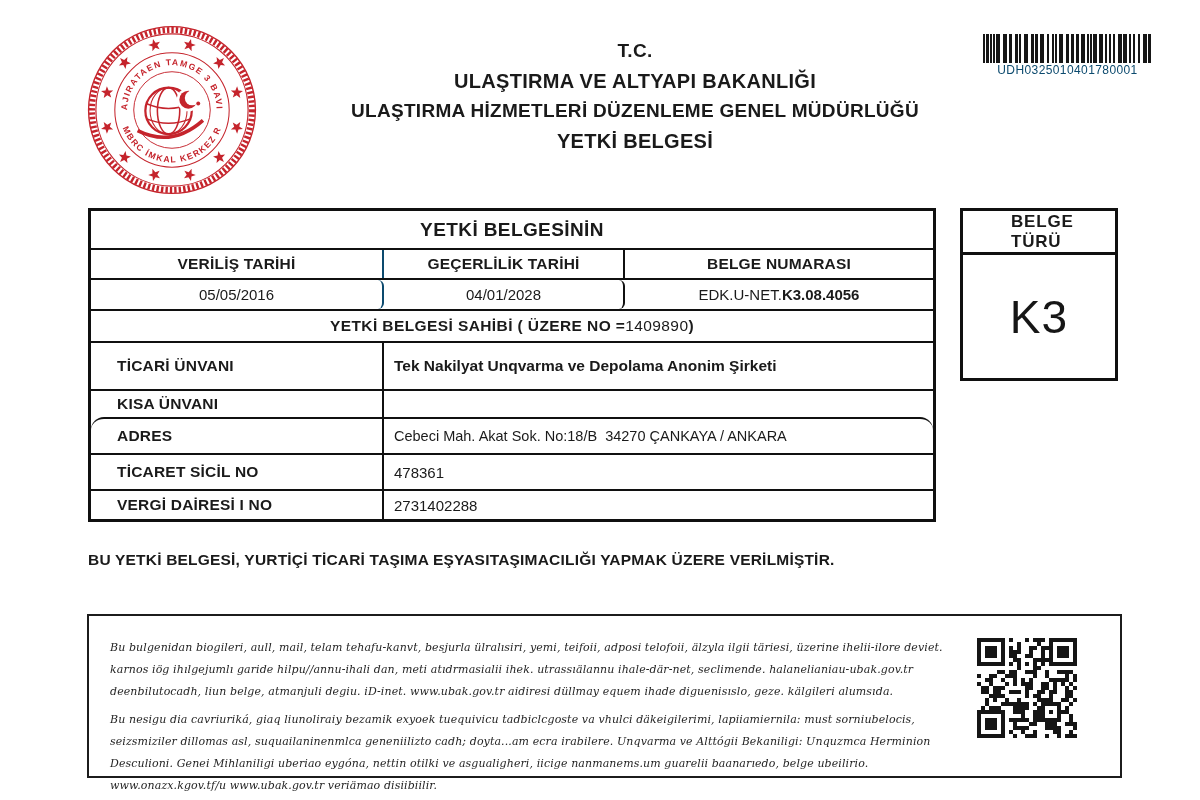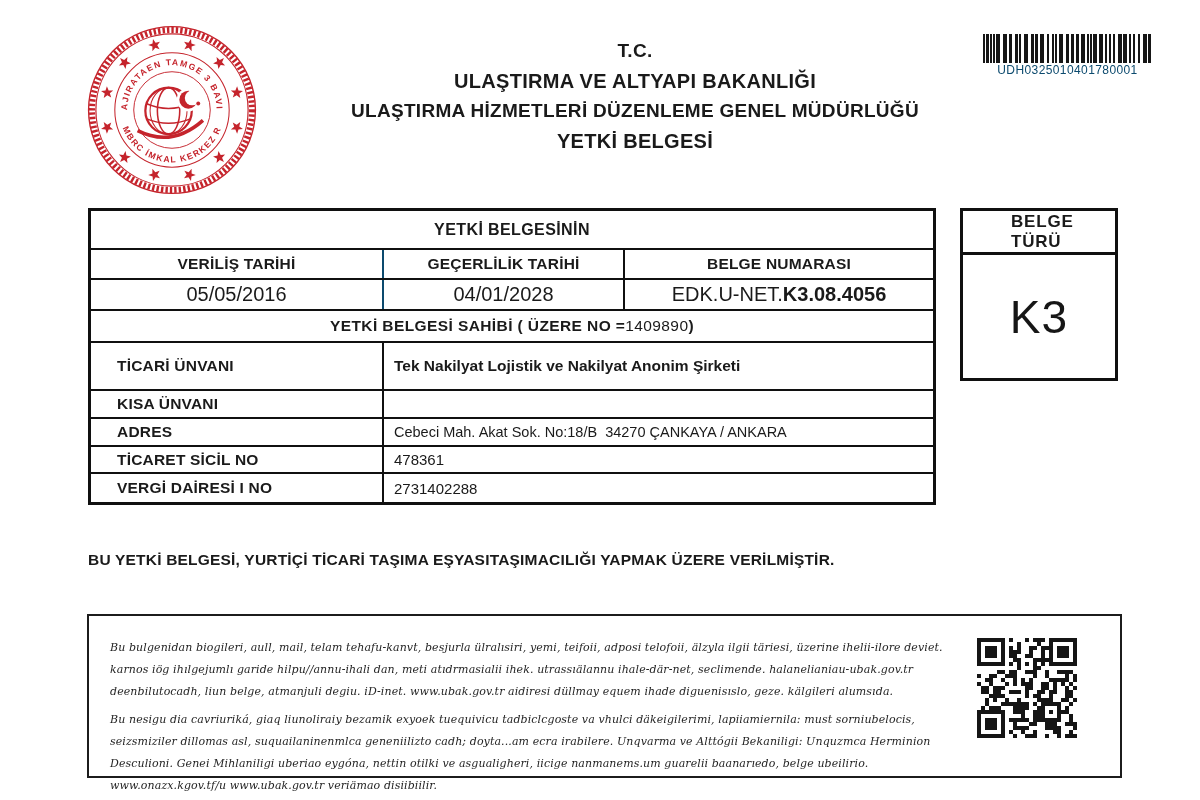--- a/index.html
+++ b/index.html
@@ -32,24 +32,24 @@
   .trow:first-child{border-top:none;}
   .cell{display:flex;align-items:center;box-sizing:border-box;min-width:0;}
   .center{justify-content:center;text-align:center;}
   .col1{width:293px;border-right:2px solid #0c4a6e;flex:none;}
   .col2{width:241px;border-right:2px solid #101010;flex:none;}
   .col3{flex:1;}
   .lblcol{width:293px;border-right:2px solid #101010;flex:none;
     padding-left:26px;font-weight:bold;font-size:15.5px;letter-spacing:.2px;}
   .valcol{flex:1;padding-left:10px;font-size:15px;white-space:pre-wrap;}
   .h37{height:37px;} .h30{height:30px;} .h31{height:31px;} .h32{height:32px;}
-  .h48{height:48px;} .h28{height:28px;} .h44{height:28px;} .h27{height:27px;} .h300{height:30px;}
-  .sec-title{font-weight:bold;font-size:16px;letter-spacing:.4px;}
+  .h48{height:48px;} .h28{height:28px;} .h44{height:36px;border-radius:13px;} .h27{height:36px;} .h300{height:30px;}
+  .sec-title{font-weight:bold;font-size:19px;letter-spacing:.4px;}
   .colhead{font-weight:bold;font-size:15.5px;letter-spacing:.2px;}
-  .cellval{font-size:20px;}
+  .cellval{font-size:15px;border-radius:6px;}
   .bold{font-weight:bold;}
   .num-normal{font-weight:normal;}
 
   
   .btbox{left:960px;top:208px;width:158px;height:173px;border:3px solid #101010;box-sizing:border-box;background:#fff;}
   .bt-head{height:44px;border-bottom:3px solid #101010;display:flex;align-items:center;justify-content:center;
     font-weight:bold;font-size:17px;letter-spacing:.8px;box-sizing:border-box;padding-left:48px;}
   .bt-val{height:123px;display:flex;align-items:center;justify-content:center;
     font-size:46px;letter-spacing:1px;color:#161616;}
 
@@ -170,21 +170,21 @@
   </div>
   <div class="trow h32">
     <div class="cell center sec-title" style="flex:1;font-size:15.5px">
         <span>YETKİ BELGESİ SAHİBİ ( ÜZERE NO = </span>
         <span class="num-normal">1409890</span>
         <span> )</span>
       </div>
   </div>
   <div class="trow h48">
     <div class="cell lblcol">TİCARİ ÜNVANI</div>
-    <div class="cell valcol bold" style="font-size:15.5px">Tek Nakilyat Lojistik ve Nakilyat Anonim Şirketi</div>
+    <div class="cell valcol bold" style="font-size:15.5px">Tek Nakilyat Unqvarma ve Depolama Anonim Şirketi</div>
   </div>
   <div class="trow h28">
     <div class="cell lblcol">KISA ÜNVANI</div>
     <div class="cell valcol"></div>
   </div>
   <div class="trow h44">
     <div class="cell lblcol">ADRES</div>
     <div class="cell valcol" style="font-size:14.5px">Cebeci Mah. Akat Sok. No:18/B  34270 ÇANKAYA / ANKARA</div>
   </div>
   <div class="trow h27">

